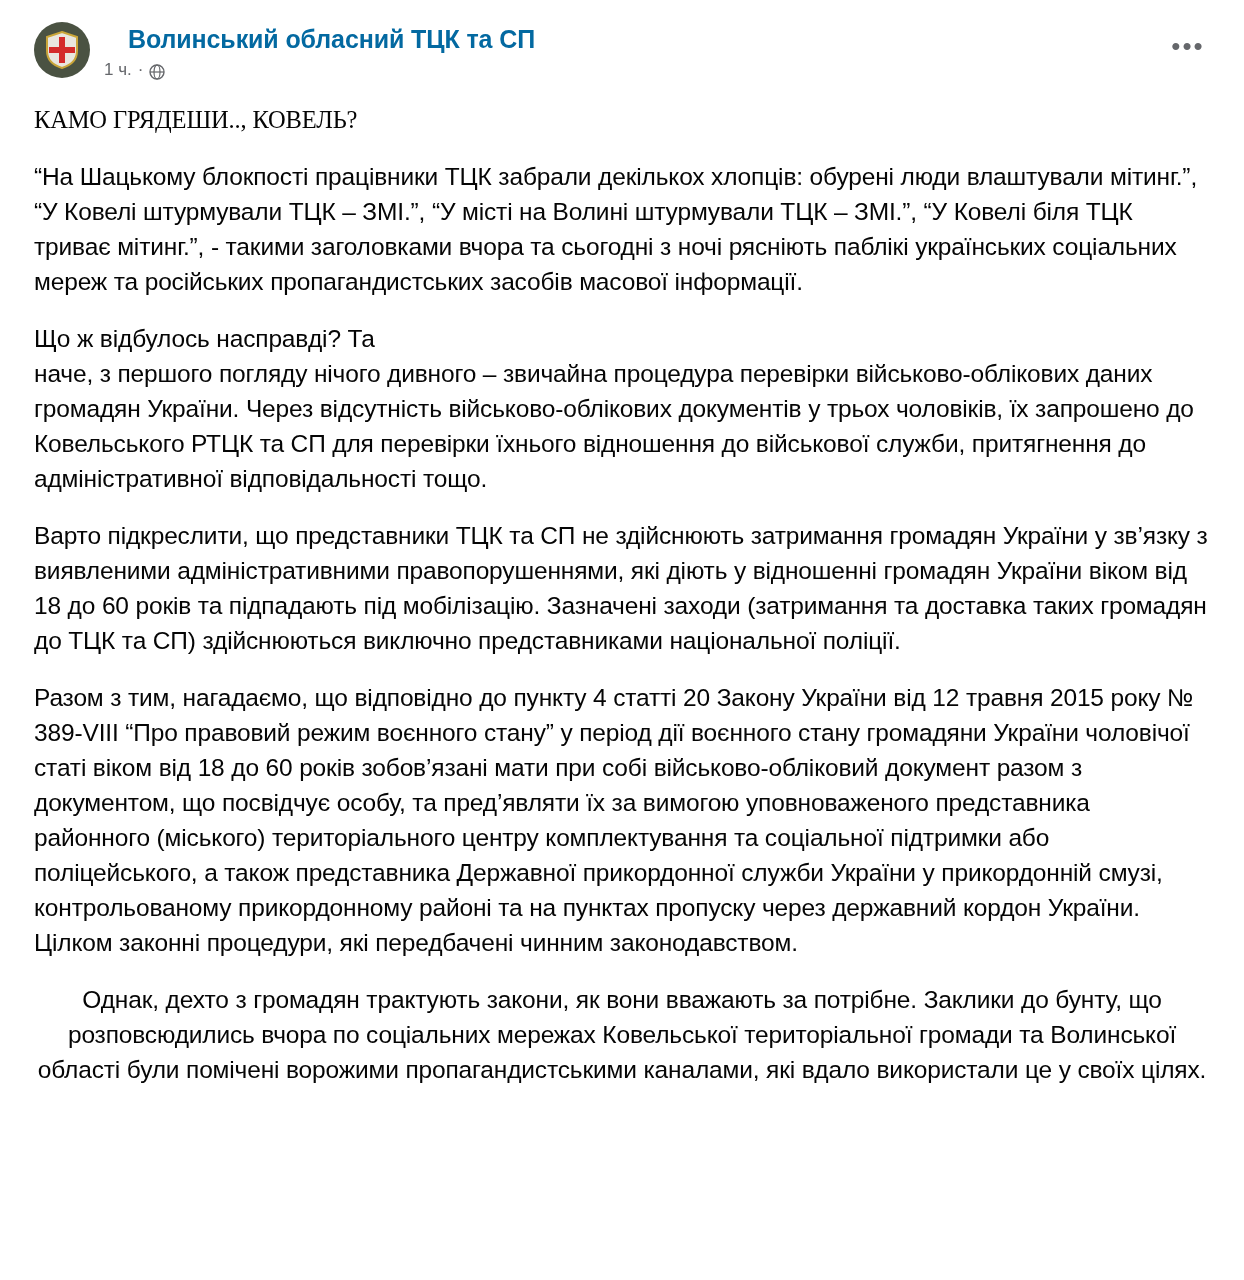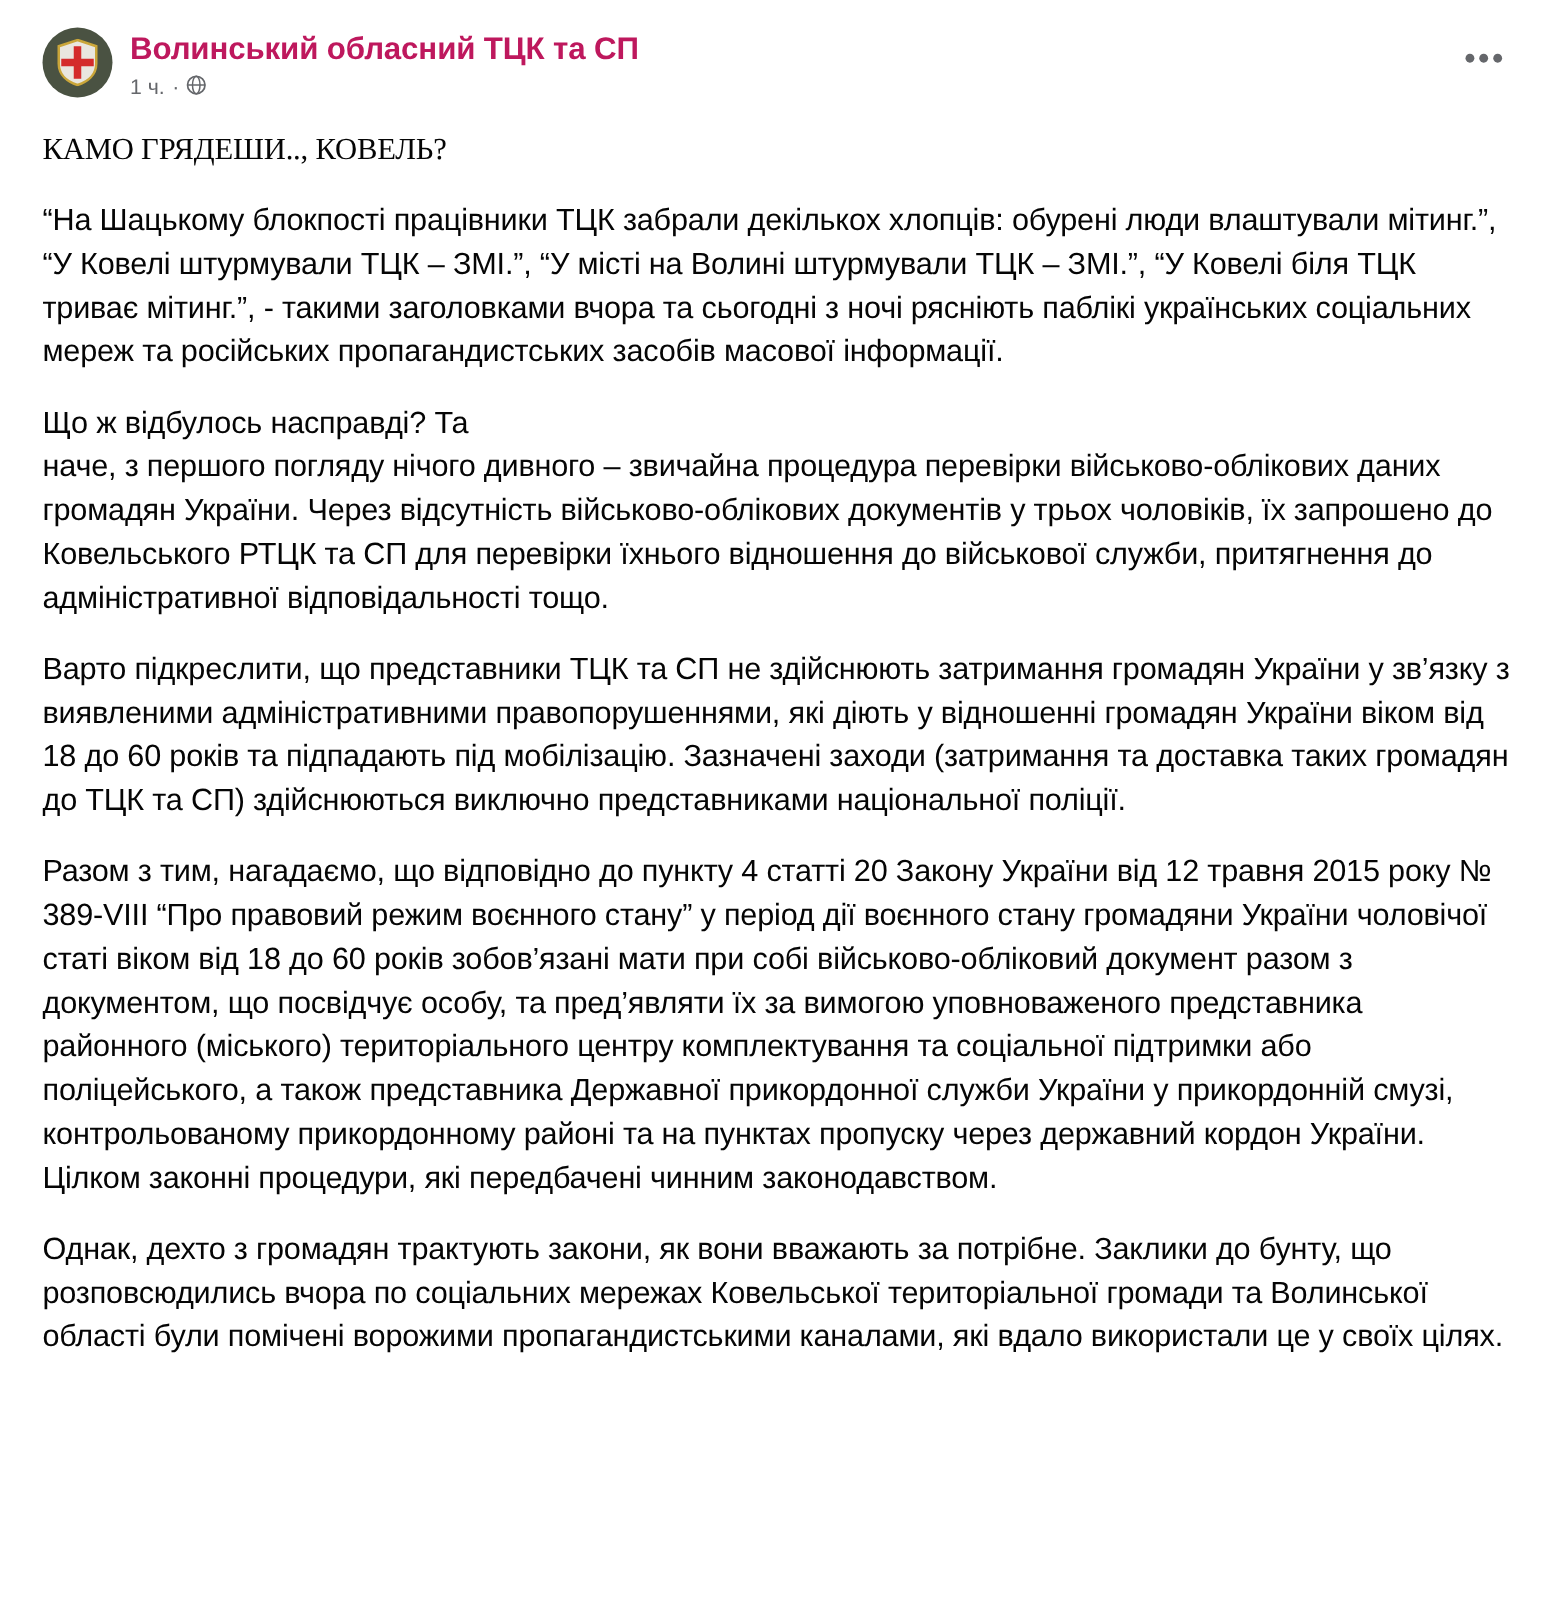--- a/index.html
+++ b/index.html
@@ -42,26 +42,27 @@
   .header-text {
     display: flex;
     flex-direction: column;
     justify-content: center;
     padding-top: 2px;
   }
   .page-name {
     font-size: 25px;
     font-weight: bold;
     line-height: 30px;
-    color: #be185d;
+    color: #0369a1;
     letter-spacing: -0.1px;
+    margin-left: 24px;
   }
   .meta-row {
     display: flex;
-    align-items: flex-start;
+    align-items: flex-end;
     margin-top: 6px;
     font-size: 17px;
     color: #65676b;
     line-height: 20px;
   }
   .meta-sep {
     margin: 0 6px;
   }
   .globe-icon {
     display: inline-flex;
@@ -90,20 +91,21 @@
     font-size: 24.5px;
     line-height: 35px;
     color: #050505;
     letter-spacing: -0.15px;
   }
   .post-body p {
     margin: 0 0 22px 0;
   }
   .post-body p:last-child {
     margin-bottom: 0;
+    text-align: center;
   }
   .title-line {
     margin-bottom: 22px;
     font-family: Liberation Serif, serif;
   }
 </style>
 </head>
 <body>
 
 <div class="post">

